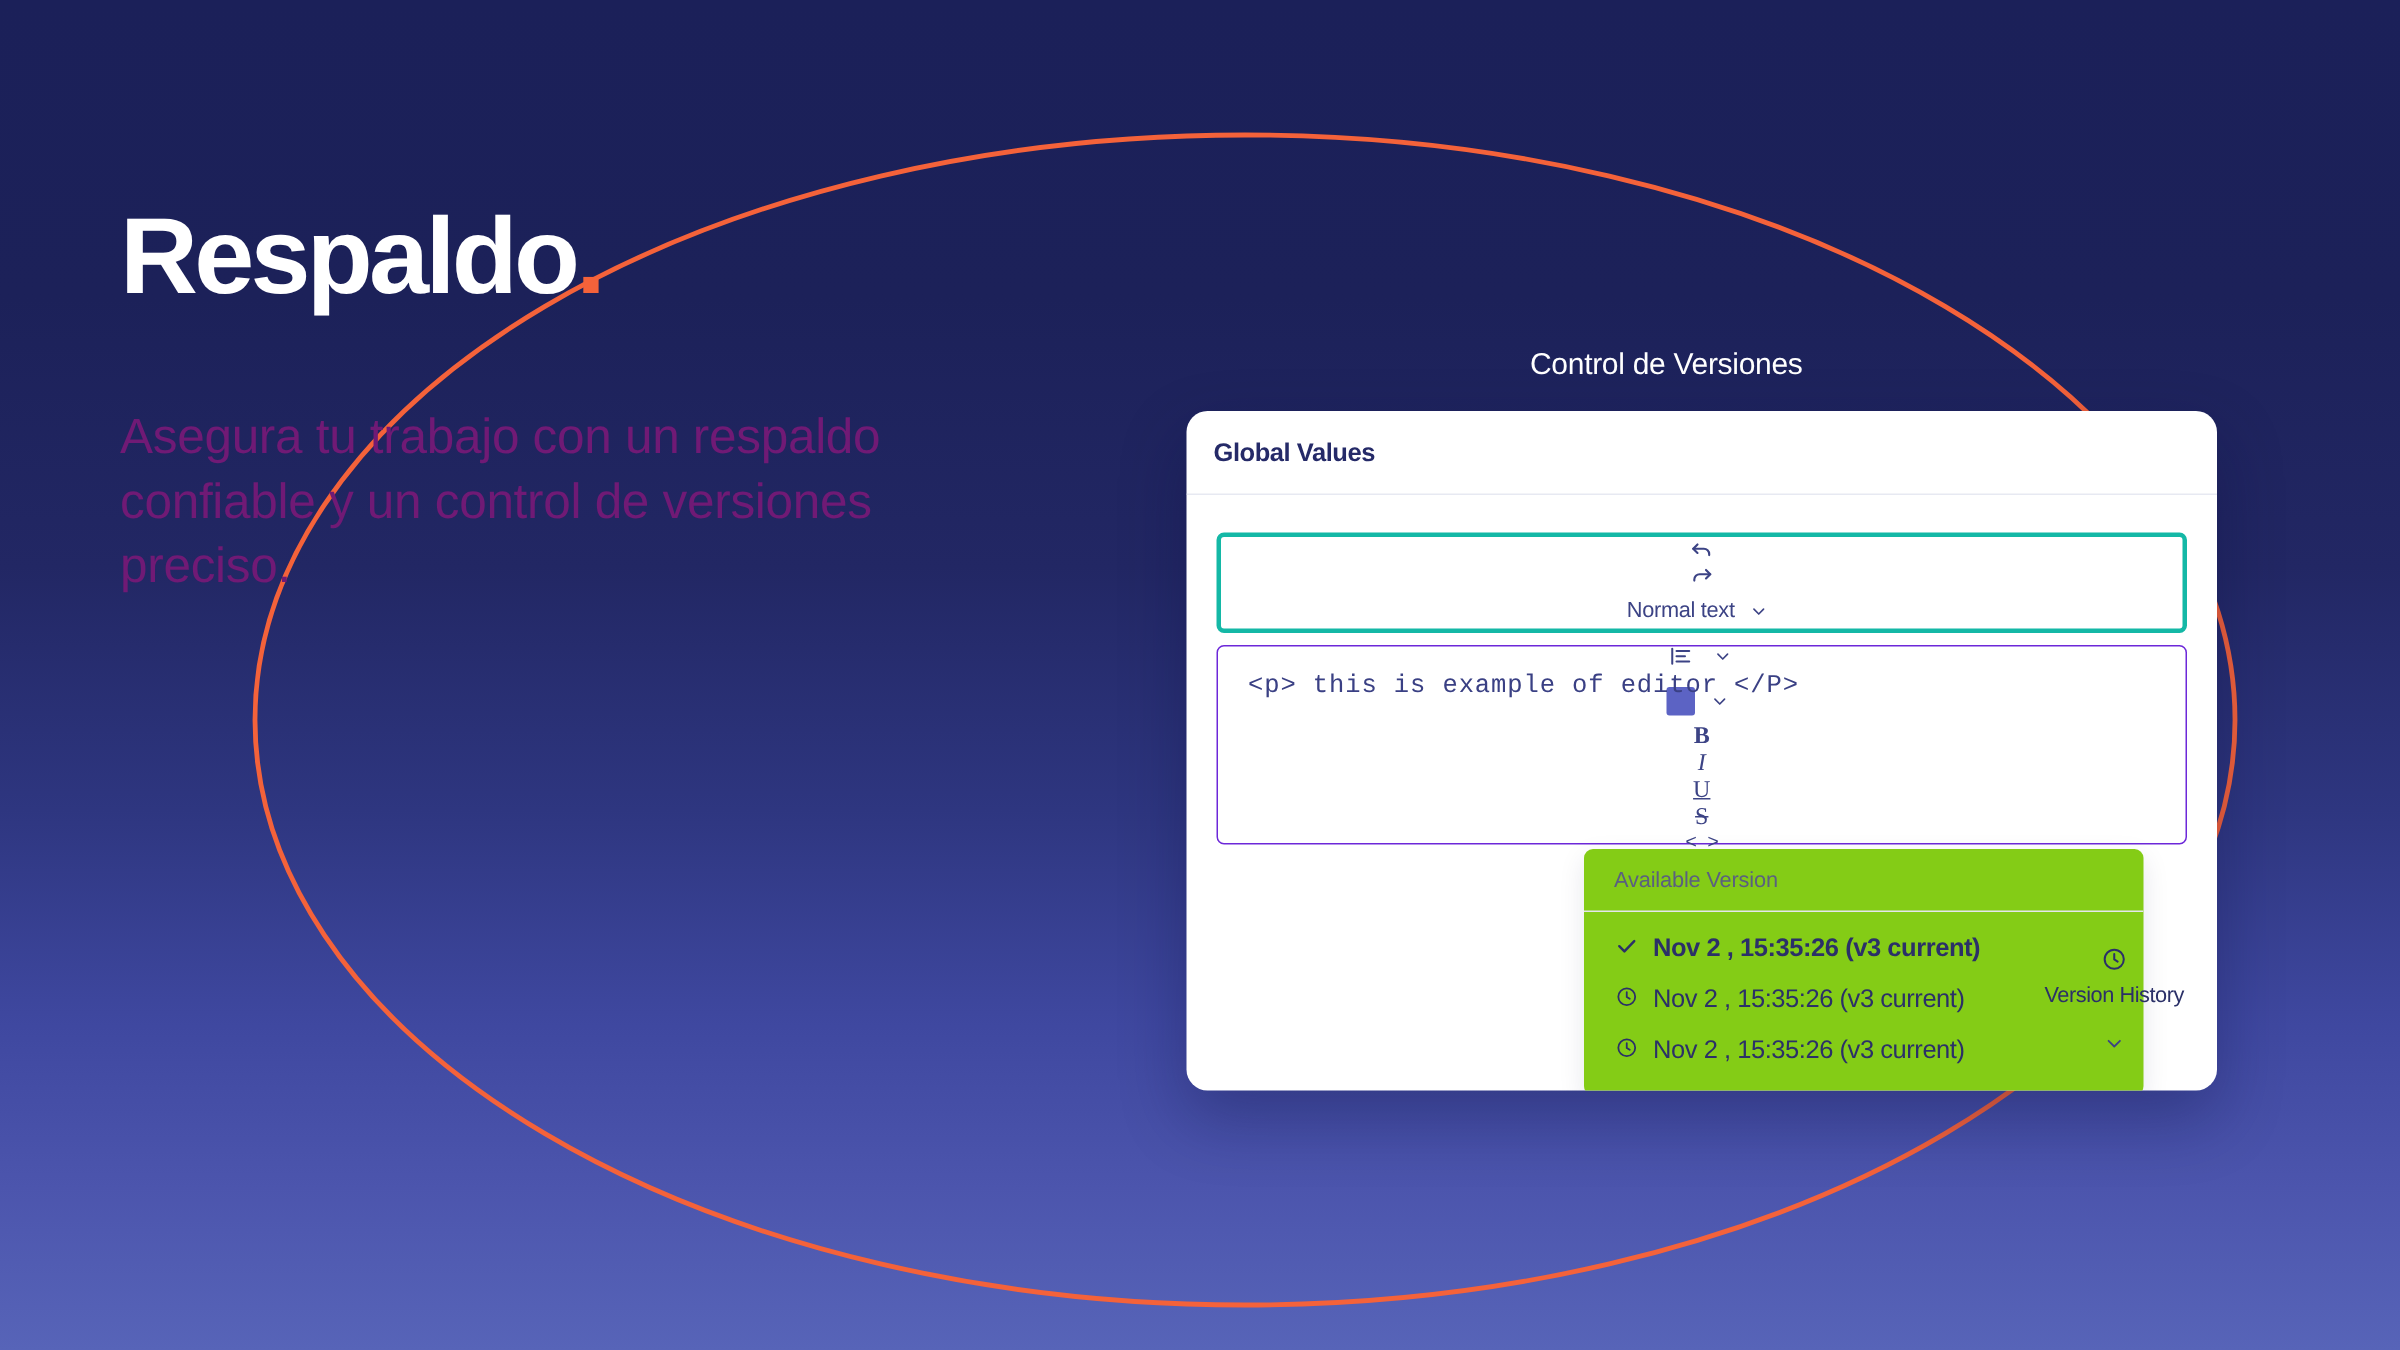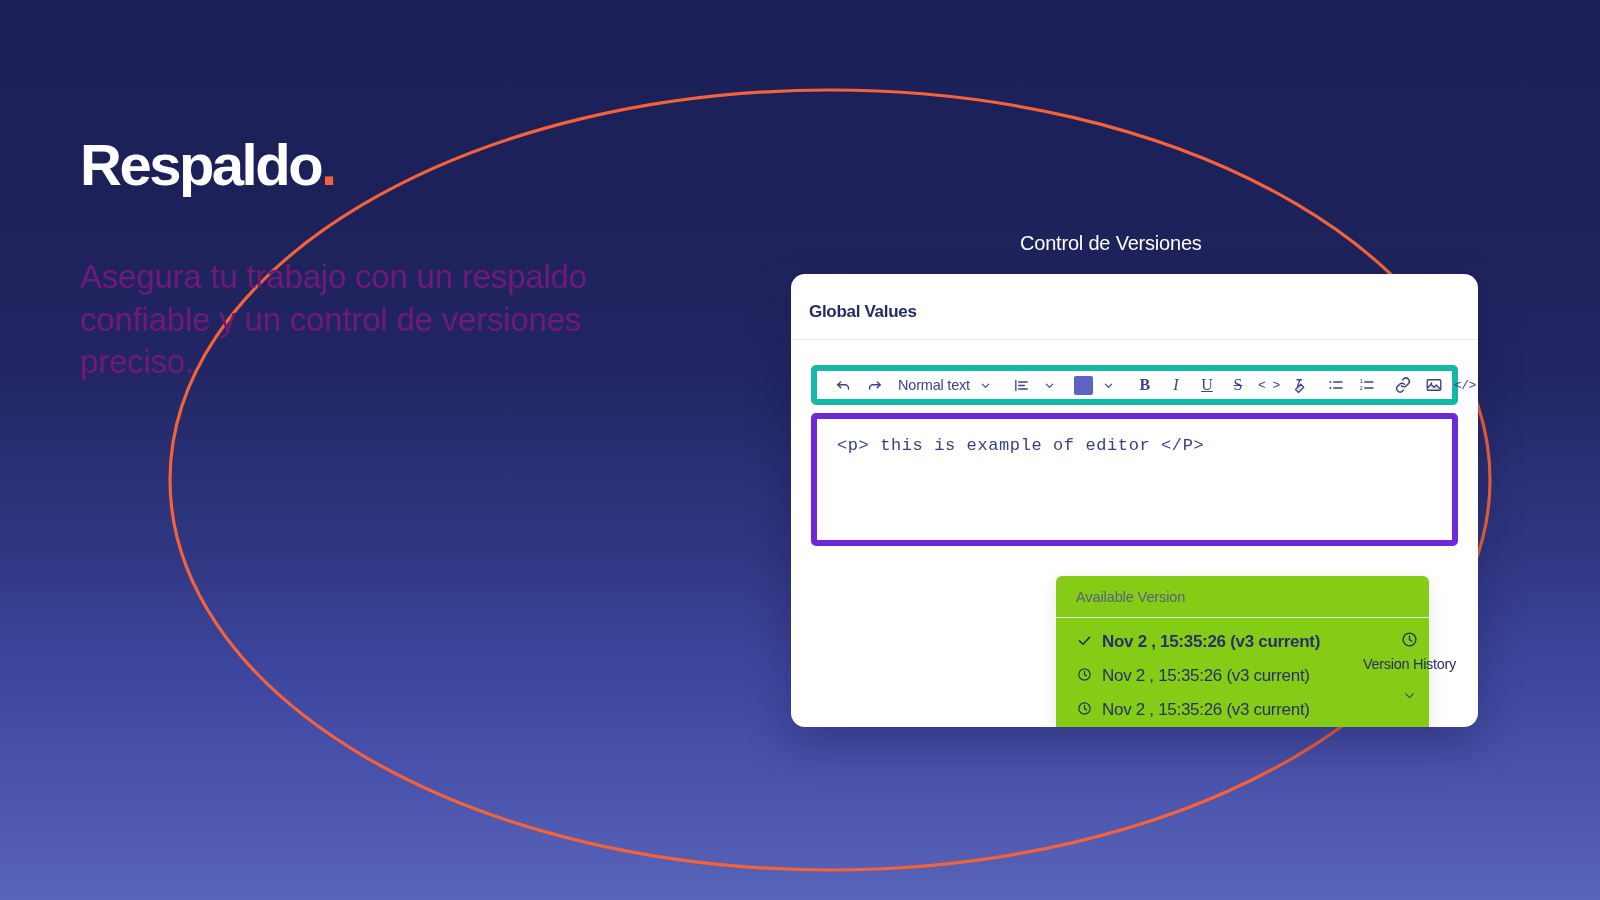--- a/index.html
+++ b/index.html
@@ -20,21 +20,21 @@
   
   .arc-layer {
     position:absolute; inset:0;
     width:1600px; height:900px;
     pointer-events:none;
   }
 
   
   .hero { position:absolute; left:80px; top:135px; width:640px; }
   .brand {
-    font-size: 58px;
+    font-size: 72px;
     font-weight: 700;
     letter-spacing:-2.5px;
     color:#ffffff;
     line-height:1.02;
     white-space:nowrap;
   }
   .brand .dot { color:#f4623a; }
   .hero-sub {
     margin-top:62px;
     font-size:33px;
@@ -63,40 +63,40 @@
     background:#ffffff;
     border-radius:14px;
     box-shadow: 0 18px 44px rgba(10,14,60,.30);
     overflow:hidden;
   }
   .card-header {
     height:56px;
     display:flex; align-items:center;
     padding:0 0 0 18px;
     border-bottom:1px solid #e7e9f2;
-    margin-top:10px;
   }
   .card-title {
     font-size:17px;
     font-weight:700;
     color:#252a68;
     letter-spacing:-0.3px;
   }
   .card-body { position:relative; padding:25px 20px 0 20px; }
 
   
   .toolbar {
-    border:6px solid #14b8a6;
+    border:3px solid #14b8a6;
     border-radius:5px;
-    height:40px;
+    height:67px;
     display:flex;
     align-items:center;
     padding:0 14px;
     gap:0px;
     color:#3c4385;
+    flex-direction:column;
   }
   .tb-btn {
     display:flex; align-items:center; justify-content:center;
     height:30px; min-width:24px;
     color:#3c4385;
     font-size:15px;
     cursor:default;
   }
   .tb-btn svg { display:block; }
   .tb-gap { width:12px; flex:0 0 auto; }
@@ -115,21 +115,21 @@
   }
   .fmt-b { font-weight:700; font-family:"Liberation Serif", serif; font-size:16px;}
   .fmt-i { font-style:italic; font-family:"Liberation Serif", serif; font-size:16px;}
   .fmt-u { text-decoration:underline; font-family:"Liberation Serif", serif; font-size:16px;}
   .fmt-s { text-decoration:line-through; font-family:"Liberation Serif", serif; font-size:16px;}
   .fmt-mono { font-family:"Liberation Mono", monospace; font-size:13px; letter-spacing:-0.5px;}
 
   
   .editor {
     margin-top:8px;
-    border:6px solid #6d28d9;
+    border:1px solid #6d28d9;
     border-radius:5px;
     height:133px;
     padding:17px 20px;
   }
   .editor-text {
     font-family:"Liberation Mono", monospace;
     font-size:17px;
     color:#3a4084;
     letter-spacing:0.6px;
     white-space:pre;

